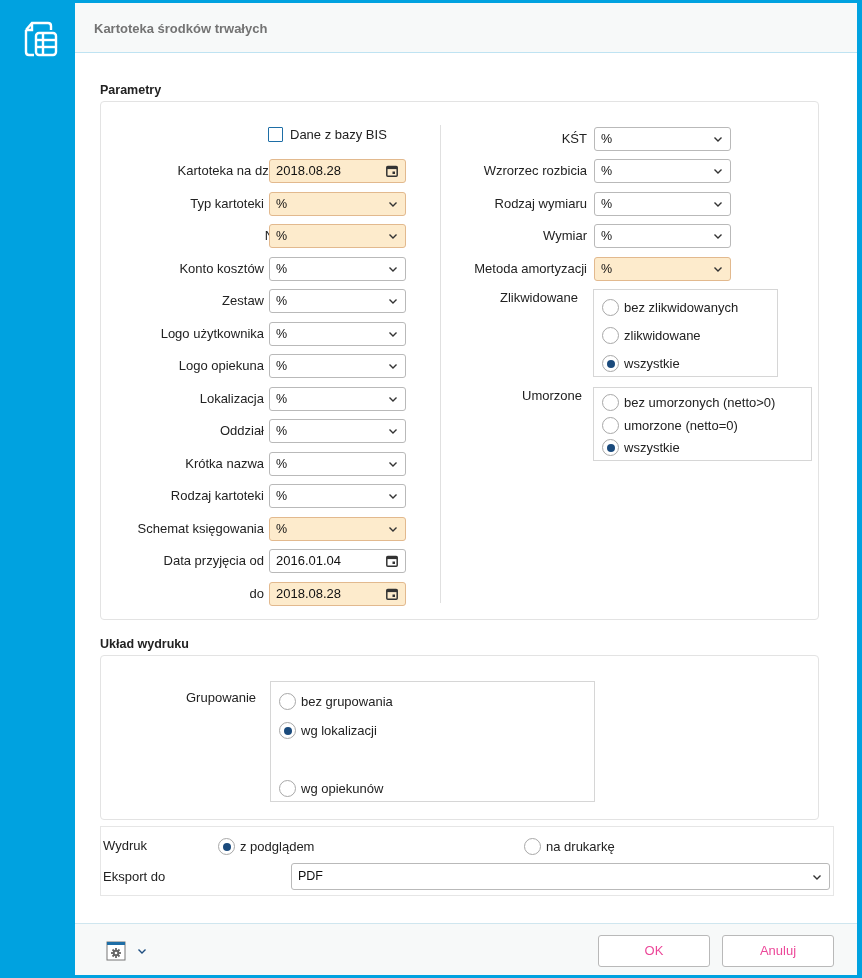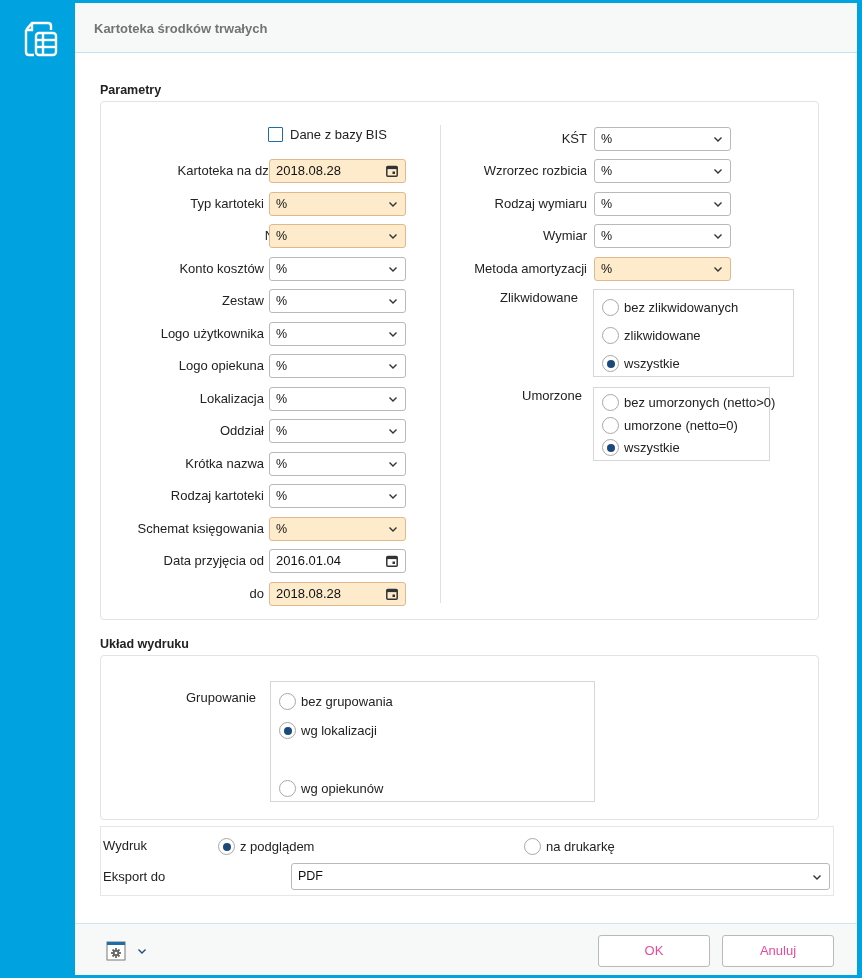--- a/index.html
+++ b/index.html
@@ -181,37 +181,37 @@
       <div class="field" style="left: 519px; top: 221.2px; width: 137px;"><span>%</span><svg class="chev" viewBox="0 0 10 8">
           <path d="M1.5 2.5 L5 6 L8.5 2.5" fill="none" stroke="#333" stroke-width="1.4"></path>
         </svg></div>
       <span class="lbl" style="right: 272px; top: 257.6px;">Metoda amortyzacji</span>
       <div class="field req" style="left: 519px; top: 253.6px; width: 137px;"><span>%</span><svg class="chev" viewBox="0 0 10 8">
           <path d="M1.5 2.5 L5 6 L8.5 2.5" fill="none" stroke="#333" stroke-width="1.4"></path>
         </svg></div>
     </div>
 
   <span class="lbl" style="left:425px; top:287px;">Zlikwidowane</span>
-  <div class="radio-group" id="zlik-group" style="left:518px; top:286px; width:201px; height:88px;">
+  <div class="radio-group" id="zlik-group" style="left:518px; top:286px; width:185px; height:88px;">
       <div class="radio-item" style="top: 8px; width: 180px;">
         <span class="radio"></span>
         <span class="radio-label">bez zlikwidowanych</span>
       </div>
       <div class="radio-item" style="top: 36px; width: 180px;">
         <span class="radio"></span>
         <span class="radio-label">zlikwidowane</span>
       </div>
       <div class="radio-item" style="top: 64px; width: 180px;">
         <span class="radio on"></span>
         <span class="radio-label">wszystkie</span>
       </div>
     </div>
 
   <span class="lbl" style="left:447px; top:385px;">Umorzone</span>
-  <div class="radio-group" id="umorz-group" style="left:518px; top:384px; width:177px; height:74px;">
+  <div class="radio-group" id="umorz-group" style="left:518px; top:384px; width:219px; height:74px;">
       <div class="radio-item" style="top: 5px; width: 180px;">
         <span class="radio"></span>
         <span class="radio-label">bez umorzonych (netto&gt;0)</span>
       </div>
       <div class="radio-item" style="top: 27.5px; width: 180px;">
         <span class="radio"></span>
         <span class="radio-label">umorzone (netto=0)</span>
       </div>
       <div class="radio-item" style="top: 50px; width: 180px;">
         <span class="radio on"></span>

